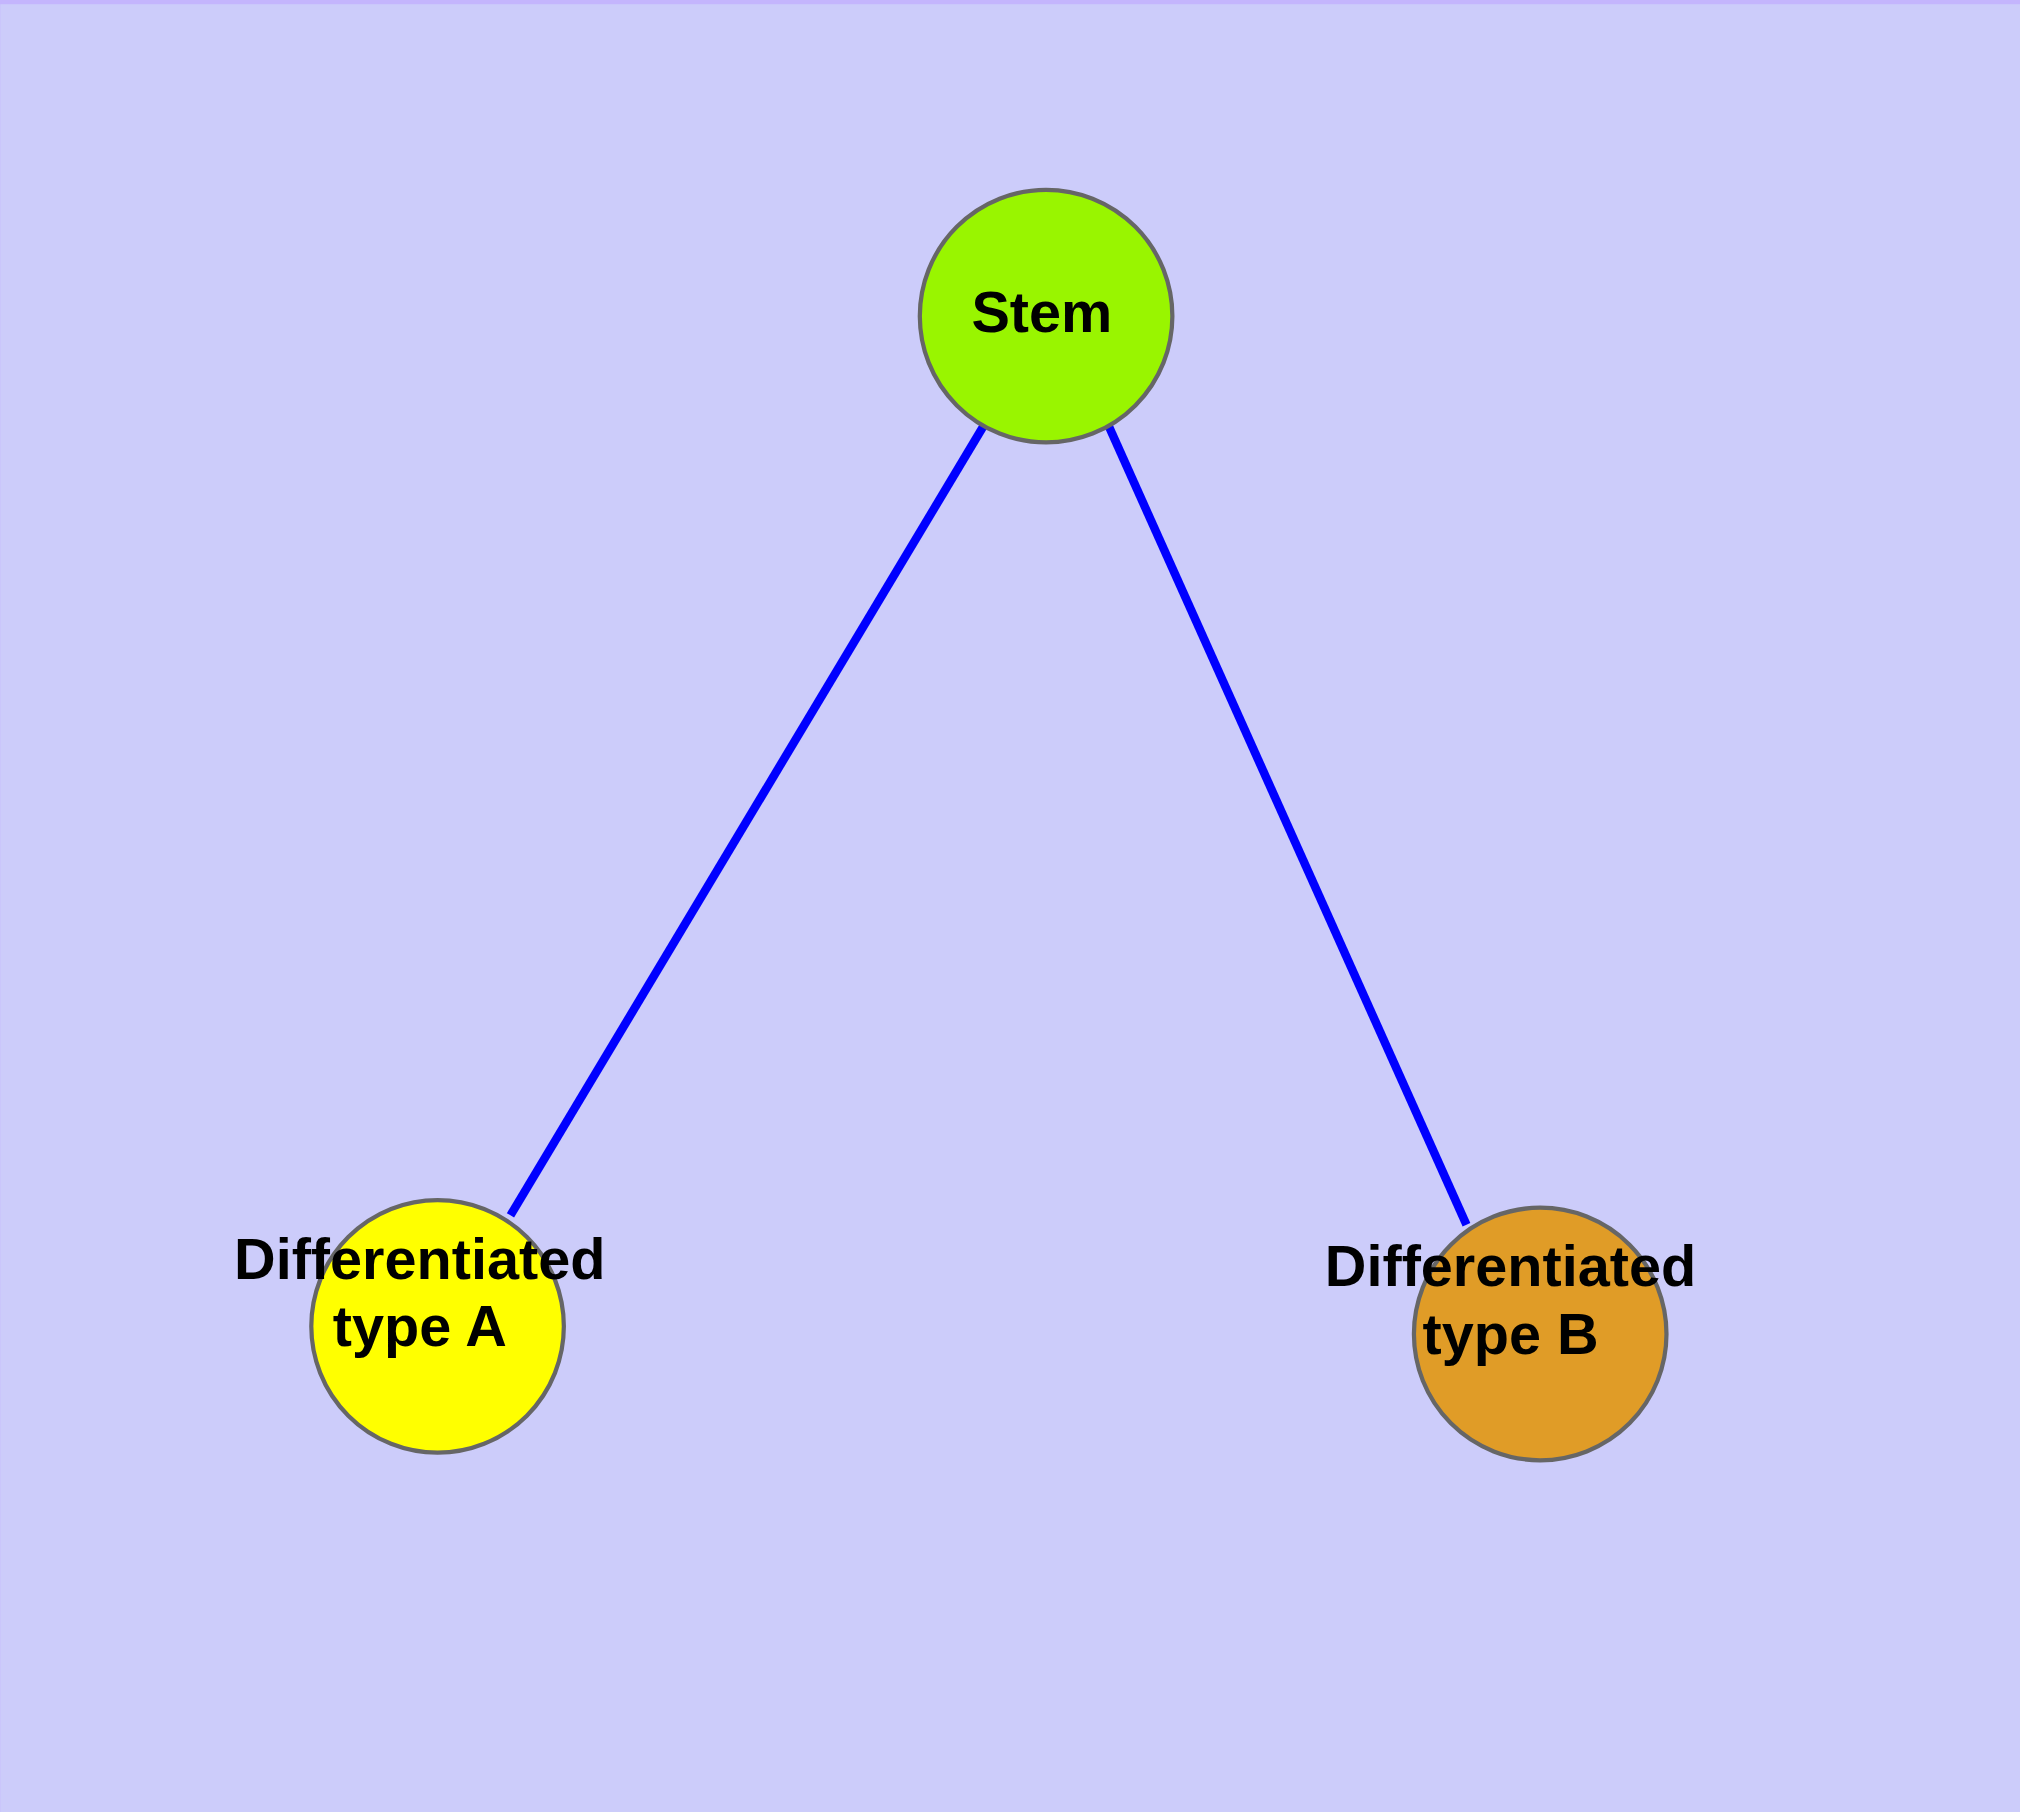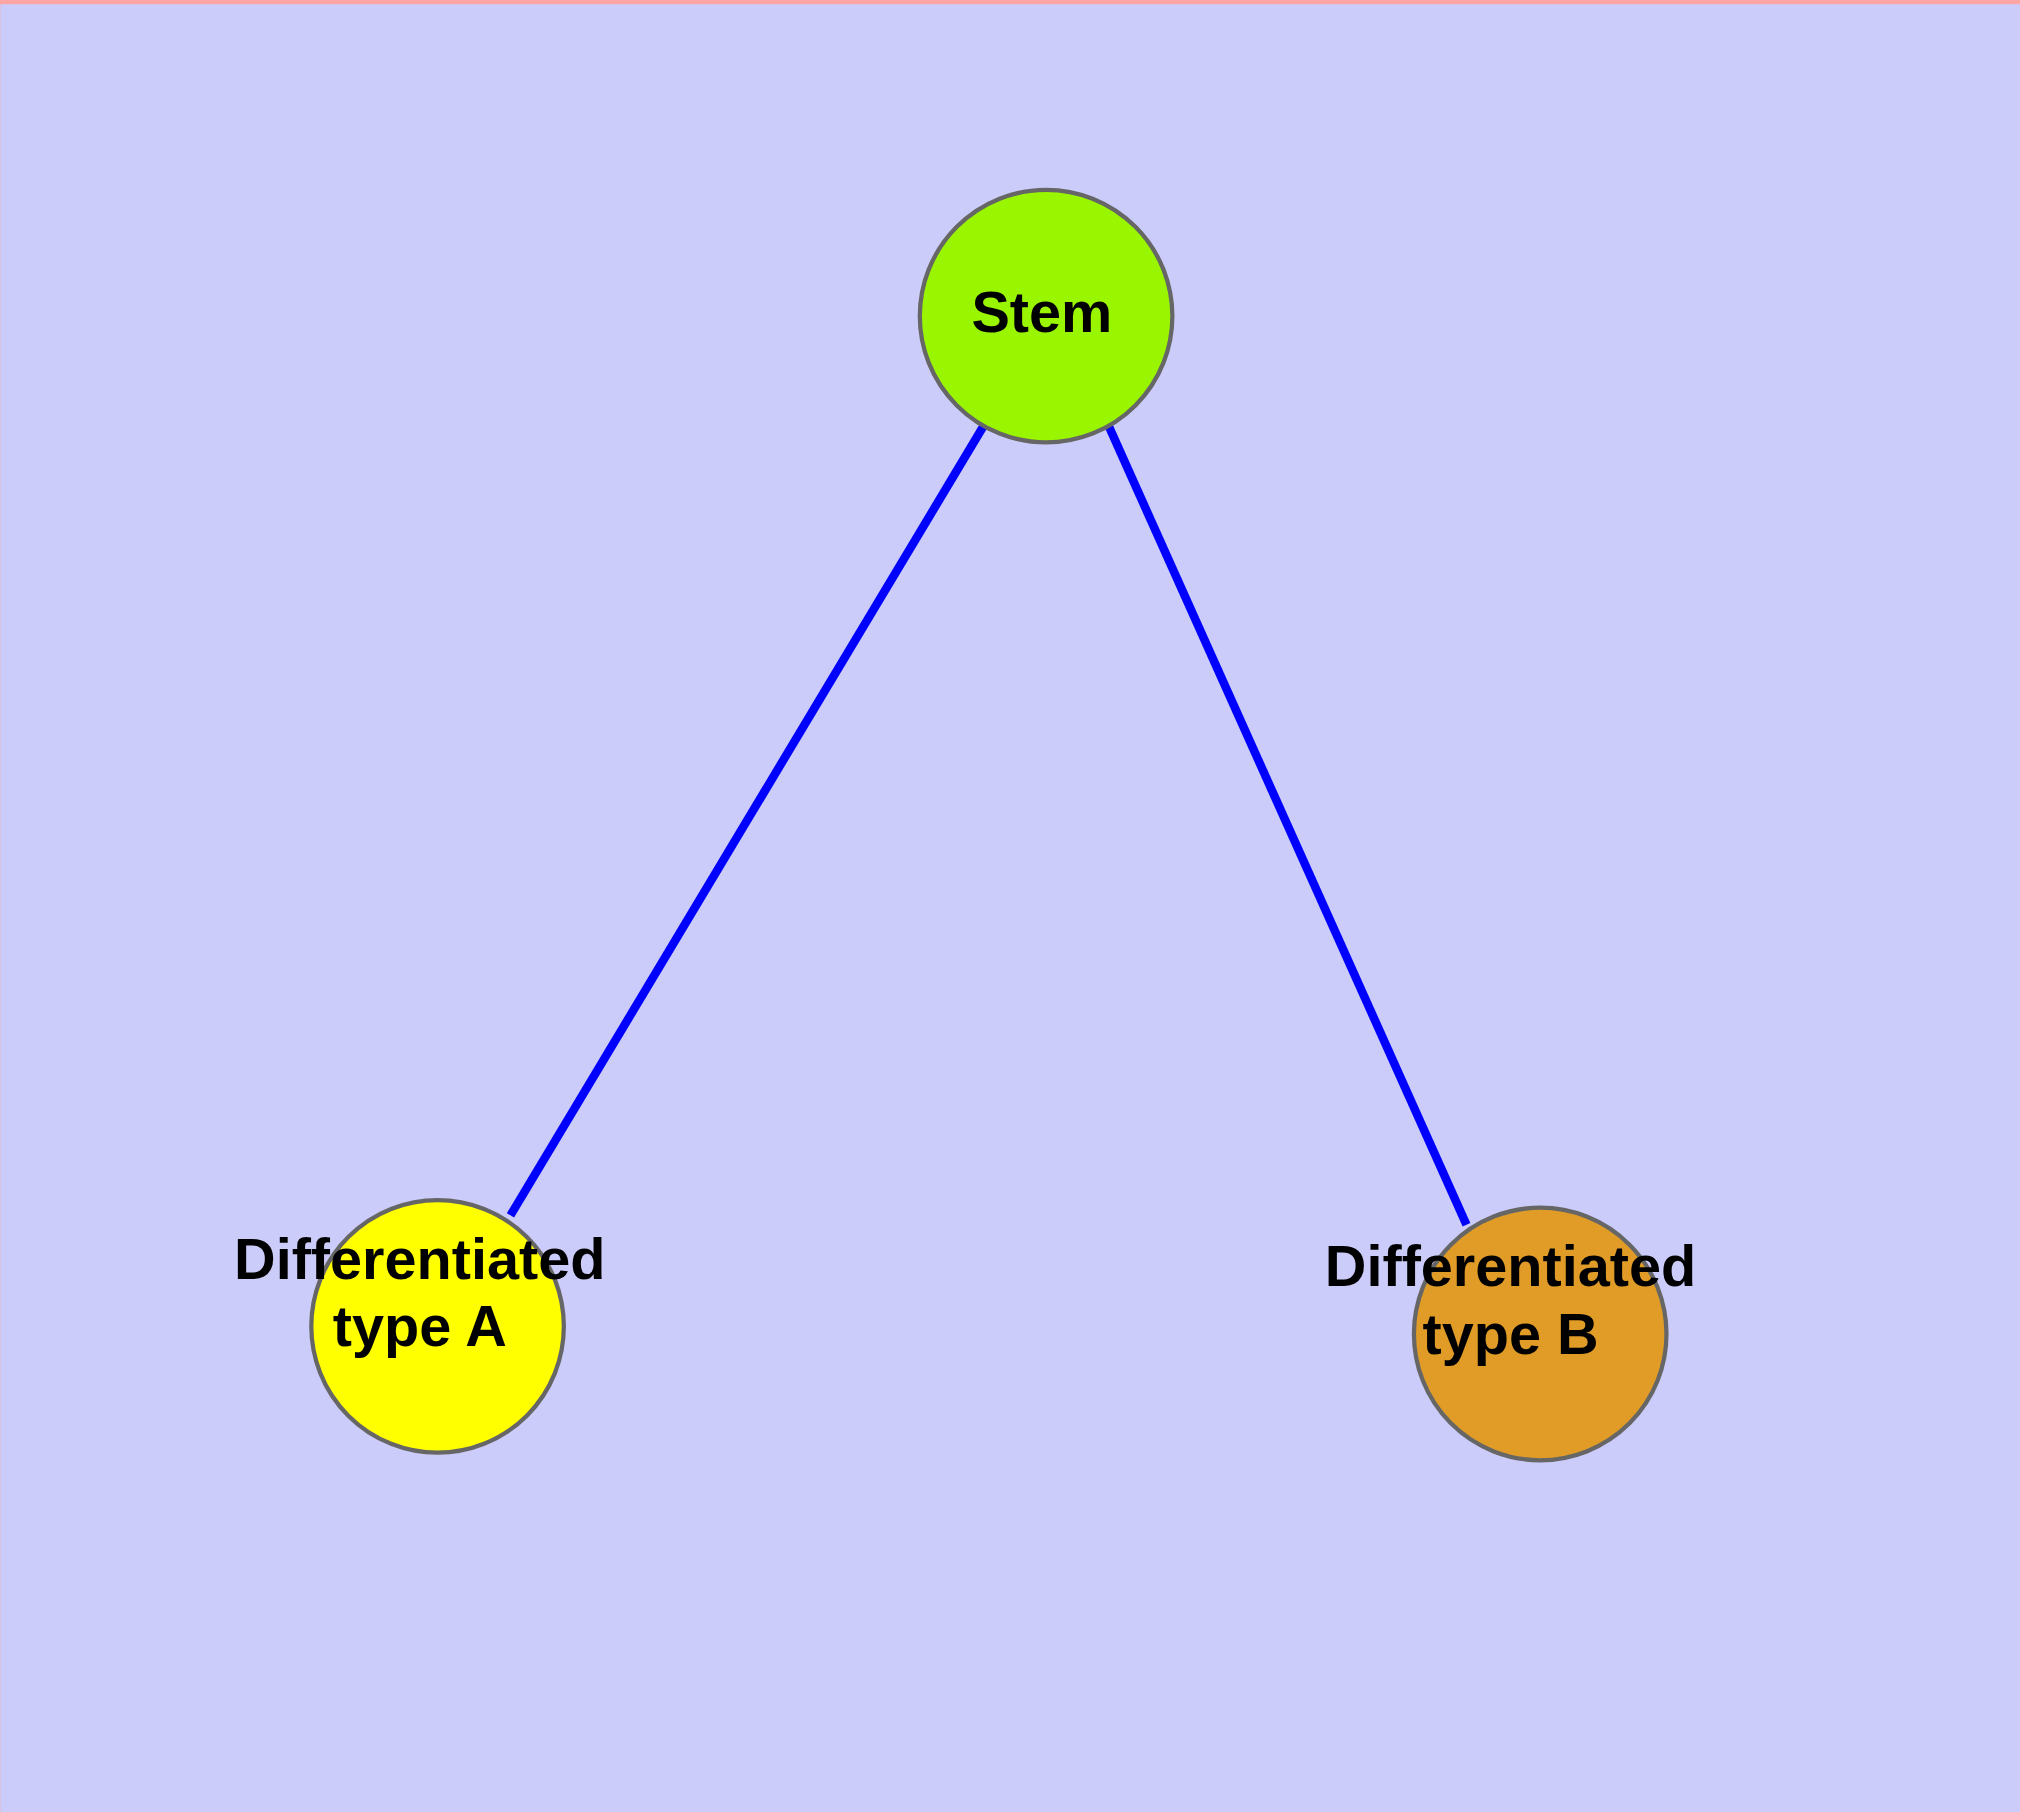--- a/index.html
+++ b/index.html
@@ -29,21 +29,21 @@
     font-weight: bold;
     fill: #000000;
     text-anchor: middle;
     dominant-baseline: middle;
     white-space: pre;
   }
 </style>
 </head>
 <body>
 
-<div id="canvas" style="background: #fca5a5;">
+<div id="canvas" style="background: #c4b5fd;">
   <svg id="graph-svg" viewBox="0 0 2384 2138">
 
     <rect id="bg-rect" x="0" y="5" width="2384" height="2133" fill="#ccccfa"></rect>
 
     <g id="edges-layer">
       <line id="edge-0" x1="1160" y1="503" x2="602" y2="1434" stroke="#0000ff" stroke-width="10" stroke-linecap="butt"></line>
       <line id="edge-1" x1="1308" y1="503" x2="1730" y2="1445" stroke="#0000ff" stroke-width="10" stroke-linecap="butt"></line>
     </g>
 
     <g id="nodes-layer">

